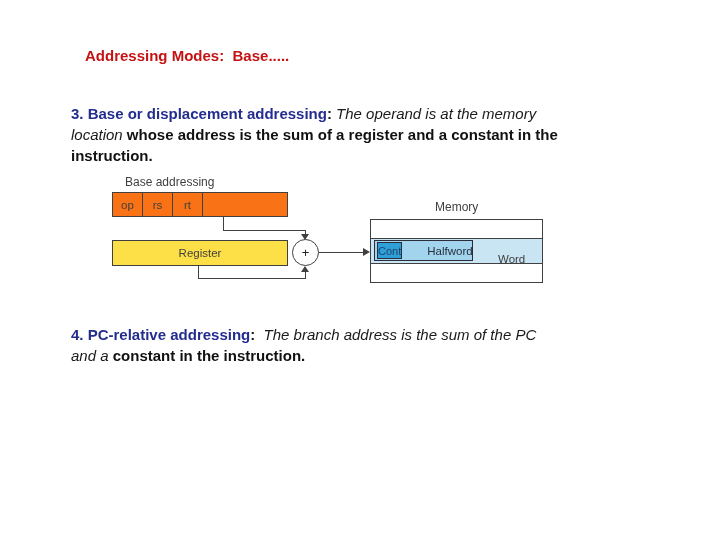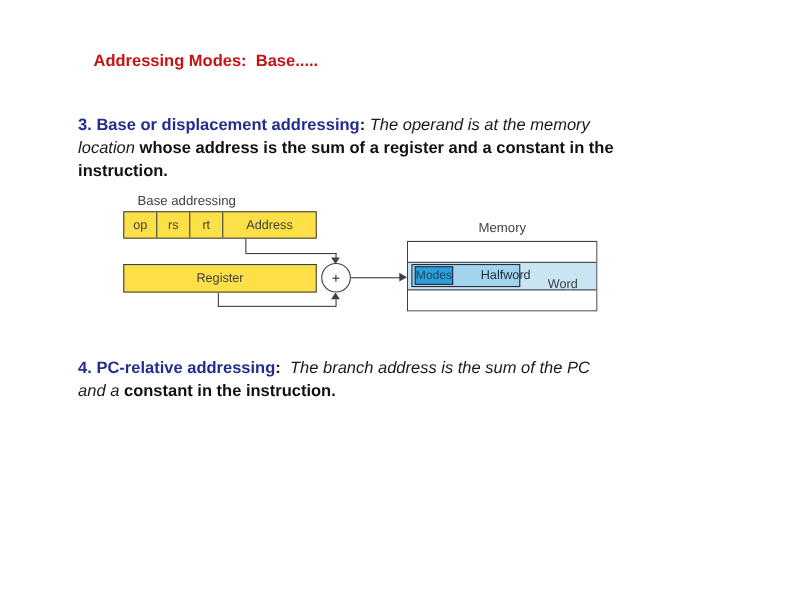--- a/index.html
+++ b/index.html
@@ -23,21 +23,21 @@
   .seg-italic{font-style:italic;color:#1a1a1a;}
   .seg-bold{font-weight:700;color:#111111;}
   
   .diag-label{
     position:absolute;font-size:12px;color:#3F3F3F;
   }
   .base-label{left:125px;top:175px;}
   .memory-label{left:435px;top:200px;text-align:right;}
   .ins-row{
     position:absolute;left:112px;top:192px;width:176px;height:25px;
-    border:1px solid #404040;box-sizing:border-box;display:flex;background:#fde047;
+    border:1px solid #404040;box-sizing:border-box;display:flex;background:#f97316;
   }
   .ins-cell{
     border-right:1px solid #404040;display:flex;align-items:center;justify-content:center;
     font-size:11.5px;color:#3F3F3F;box-sizing:border-box;
   }
   .ins-cell.op,.ins-cell.rs,.ins-cell.rt{width:30px;}
   .ins-cell.addr{flex:1;border-right:none;}
   .register-box{
     position:absolute;left:112px;top:240px;width:176px;height:26px;
     border:1px solid #404040;box-sizing:border-box;background:#fde047;
@@ -98,34 +98,33 @@
 <p class="para para-base"><span class="seg-head">3. Base or displacement addressing</span><span class="seg-colon">: </span><span class="seg-italic">The operand is at the memory
 location</span><span class="seg-bold"> whose address is the sum of a register and a constant in the
 instruction.</span></p>
 
 <div class="diag-label base-label">Base addressing</div>
 
 <div class="ins-row">
   <div class="ins-cell op">op</div>
   <div class="ins-cell rs">rs</div>
   <div class="ins-cell rt">rt</div>
-  <div class="ins-cell addr">Address</div>
 </div>
 
 <div class="register-box">Register</div>
 
 <div class="adder-circle">+</div>
 
 <div class="diag-label memory-label">Memory</div>
 
 <div class="memory-box">
   <div class="mem-row-top"></div>
   <div class="mem-row-mid">
     <div class="halfword-box">
-      <div class="byte-box">Modes</div>
+      <div class="byte-box">Cont</div>
       <span class="halfword-text">Halfword</span>
     </div>
     <span class="word-text">Word</span>
   </div>
   <div class="mem-row-bottom"></div>
 </div>
 
 <div class="line l-addr-drop"></div>
 <div class="line l-addr-horiz"></div>
 <div class="line l-addr-down"></div>

